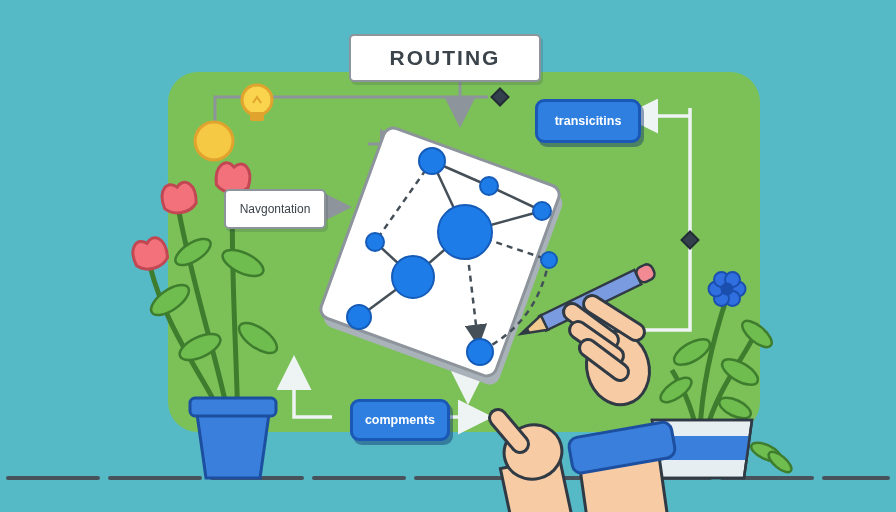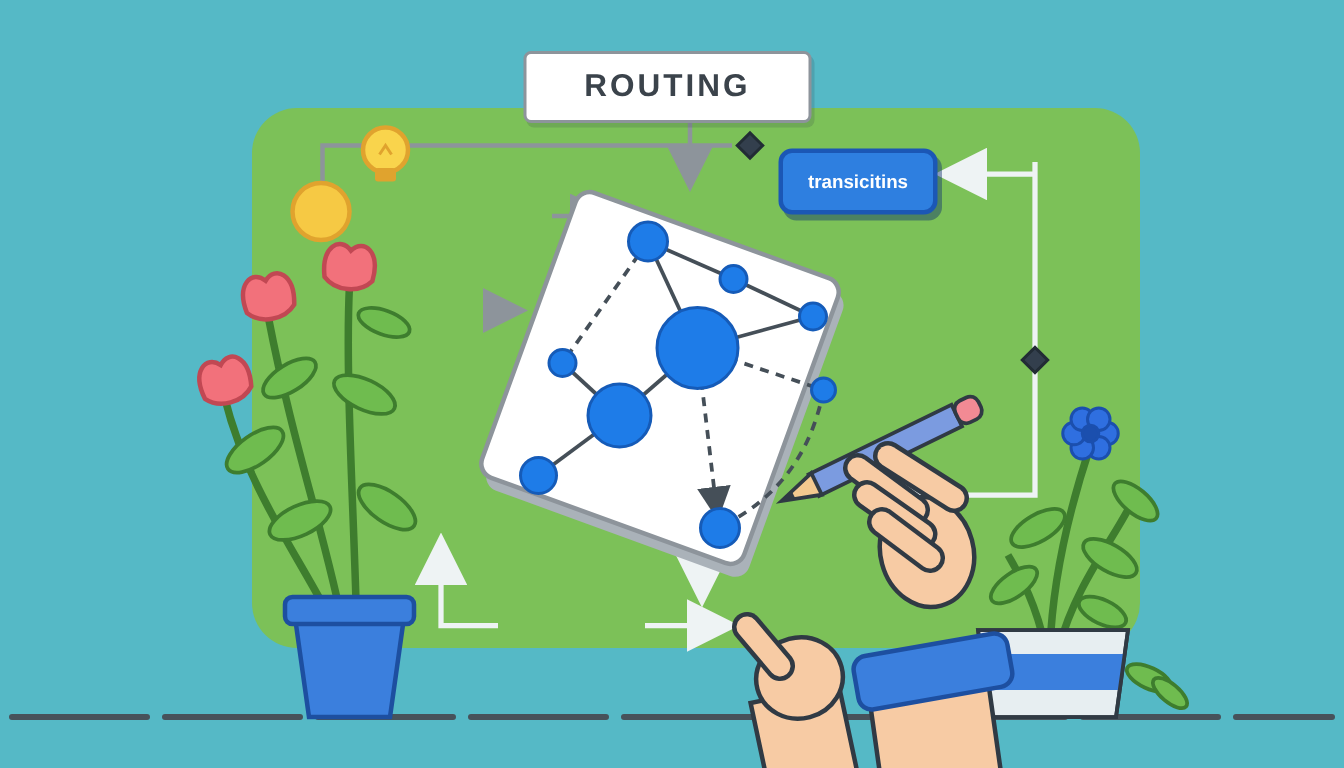--- a/index.html
+++ b/index.html
@@ -8,21 +8,21 @@
     --skin:#f7cba4; --pot:#3b7fdd;
   }
   html,body{margin:0;padding:0;background:var(--bg);}
   .stage{position:relative;width:896px;height:512px;overflow:hidden;
          font-family:"Liberation Sans", sans-serif;background:var(--bg);}
   .stage svg{position:absolute;inset:0;display:block;}
   .label-box{position:absolute;z-index:2;display:flex;align-items:center;justify-content:center;
              background:#ffffff;border:2px solid var(--box-border);border-radius:5px;
              color:var(--ink);box-shadow:2px 3px 0 rgba(50,60,70,.18);text-align:left;}
   .label-box.blue{background:var(--blue);border:3px solid var(--blue-dark);color:#ffffff;
-                  border-radius:9px;box-shadow:3px 4px 0 rgba(18,52,110,.45);font-weight:bold;}
+                  border-radius:9px;box-shadow:3px 4px 0 rgba(18,52,110,.45);font-weight:bold;margin-left:16px;}
   .title-box{left:349px;top:34px;width:188px;height:44px;font-size:21px;font-weight:600;
              letter-spacing:2px;}
   .box-sketch{left:236px;top:124px;width:130px;height:40px;font-size:11px;}
   .box-nav{left:224px;top:189px;width:98px;height:36px;font-size:12px;}
   .box-trans{left:519px;top:99px;width:100px;height:38px;font-size:12.5px;}
   .box-comp{left:334px;top:399px;width:94px;height:36px;font-size:12.5px;}
 </style>
 </head>
 <body>
 
@@ -192,17 +192,23 @@
       <g stroke-linecap="round" fill="none">
         <path d="M520,444 L498,418" stroke="#303a44" stroke-width="20"></path>
         <path d="M520,444 L498,418" stroke="#f7cba4" stroke-width="14"></path>
       </g>
     </g>
   </svg>
 
   <div class="label-box title-box">
     <span>ROUTING</span>
   </div>
+  <div class="label-box box-nav">
+    <span>Navgontation</span>
+  </div>
   <div class="label-box blue box-trans">
     <span>transicitins</span>
   </div>
+  <div class="label-box blue box-comp">
+    <span>compments</span>
+  </div>
 
 </div>
 
 </body></html>

